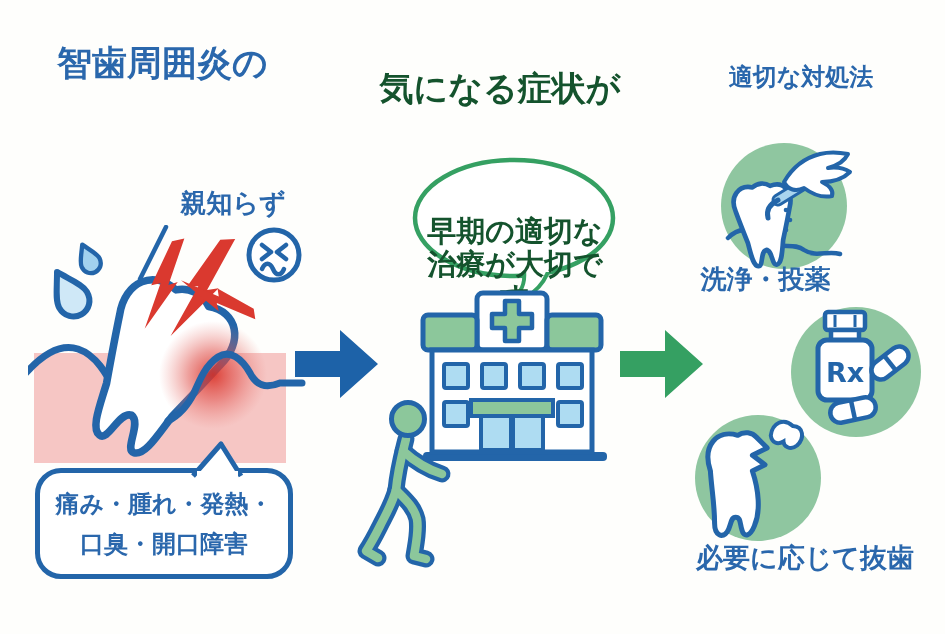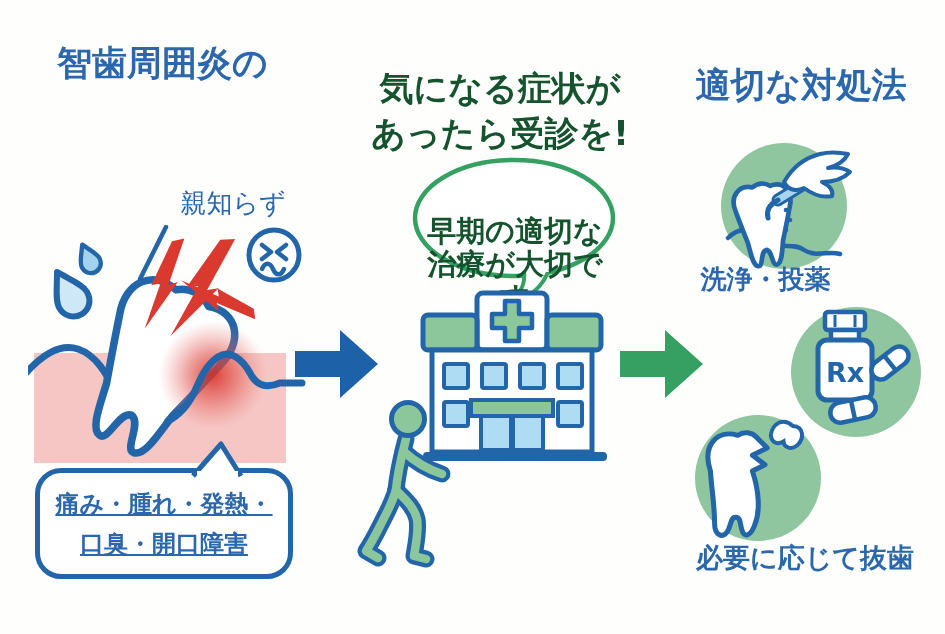--- a/index.html
+++ b/index.html
@@ -5,30 +5,30 @@
   html,body{margin:0;padding:0;background:#ffffff;}
   #canvas{
     position:relative;width:945px;height:634px;background:#fefefc;
     font-family:"DejaVu Sans","Liberation Sans",sans-serif;overflow:hidden;
   }
   .abs{position:absolute;}
   .ttl{font-weight:bold;text-align:center;line-height:1.32;}
   .blue-txt{color:#2a67ac;}
   .green-txt{color:#14532d;margin-top:30px;}
   #left-title{left:35px;top:40px;width:255px;font-size:35px;}
-  #wisdom-label{left:168px;top:186px;width:130px;font-size:26px;font-weight:normal;text-align:center;}
+  #wisdom-label{left:168px;top:186px;width:130px;font-size:26px;font-weight:bold;text-align:center;}
   #symptom-bubble{
     left:35px;top:468px;width:248px;height:101px;background:#fff;
     border:5px solid #2365a9;border-radius:26px;text-align:center;
   }
-  #symptom-bubble .bl{font-size:24px;font-weight:bold;color:#2a67ac;line-height:40px;text-decoration:underline;}
+  #symptom-bubble .bl{font-size:24px;font-weight:bold;color:#2a67ac;line-height:40px;}
   #symptom-bubble .pad{padding-top:11px;}
   #mid-title{left:355px;top:36px;width:290px;font-size:34px;}
   #advice-text{left:420px;top:185px;width:190px;text-align:center;font-size:29px;font-weight:bold;line-height:33px;}
-  #right-title{left:685px;top:62px;width:232px;font-size:35px;}
+  #right-title{left:685px;top:62px;width:232px;font-size:24px;}
   #treat-label-0{left:683px;top:262px;width:165px;font-size:26px;font-weight:bold;text-align:center;font-family:Liberation Mono, monospace;}
   #treat-label-2{left:686px;top:540px;width:228px;font-size:27px;font-weight:bold;text-align:right;}
 </style>
 </head>
 <body>
 
 <div id="canvas">
 
   <div id="left-title" class="abs ttl blue-txt">
     <div>智歯周囲炎の</div>
@@ -95,21 +95,20 @@
     <path d="M8,36 L36,4 L56,36" fill="#ffffff" stroke="#2365a9" stroke-width="5" stroke-linejoin="round"></path>
     <rect x="12" y="31" width="41" height="7" fill="#ffffff"></rect>
   </svg>
 
   <svg class="abs" style="left:295px;top:328px;" width="86" height="72" viewBox="0 0 86 72">
     <polygon points="0,23 45,23 45,2 83,36 45,70 45,49 0,49" fill="#1d62a8"></polygon>
   </svg>
 
   <div id="mid-title" class="abs ttl green-txt">
     <div>気になる症状が</div>
-    <div>あったら受診を!</div>
   </div>
 
   <svg class="abs" style="left:408px;top:156px;" width="215" height="155" viewBox="0 0 215 155">
     <ellipse cx="106" cy="62" rx="99" ry="58" fill="#ffffff" stroke="#35a062" stroke-width="4.5"></ellipse>
     <path d="M116,114 C118,132 110,142 94,148 C118,146 136,132 142,110 Z" fill="#ffffff" stroke="#35a062" stroke-width="4" stroke-linejoin="round"></path>
     <rect x="100" y="104" width="44" height="12" fill="#ffffff"></rect>
   </svg>
   <div id="advice-text" class="abs green-txt">
     <div>早期の適切な</div>
     <div>治療が大切です</div>

